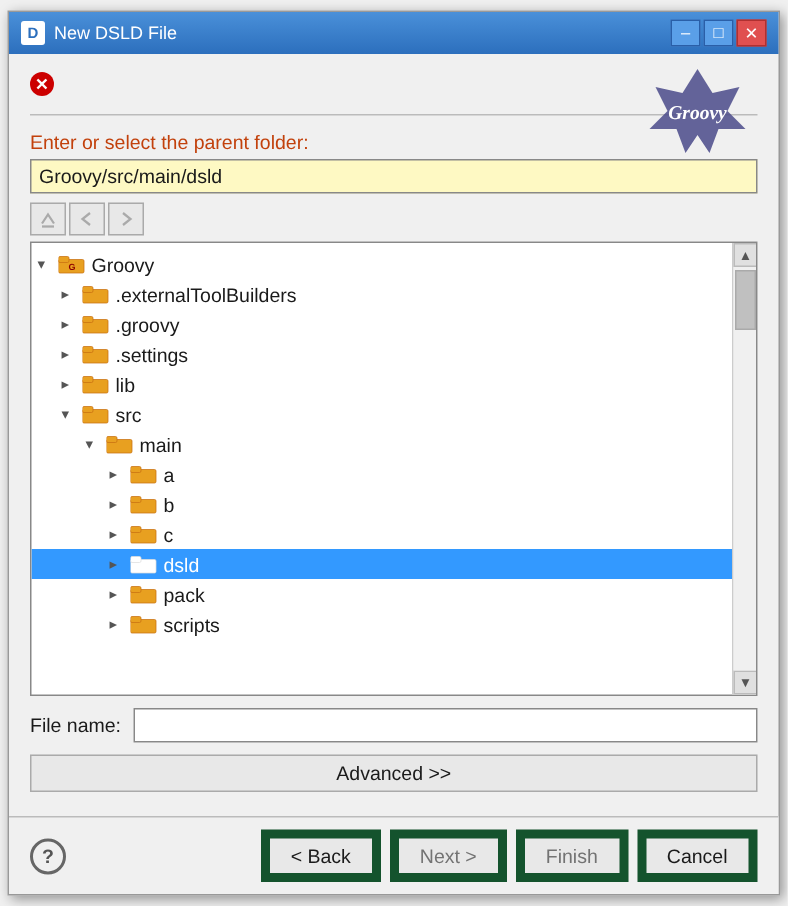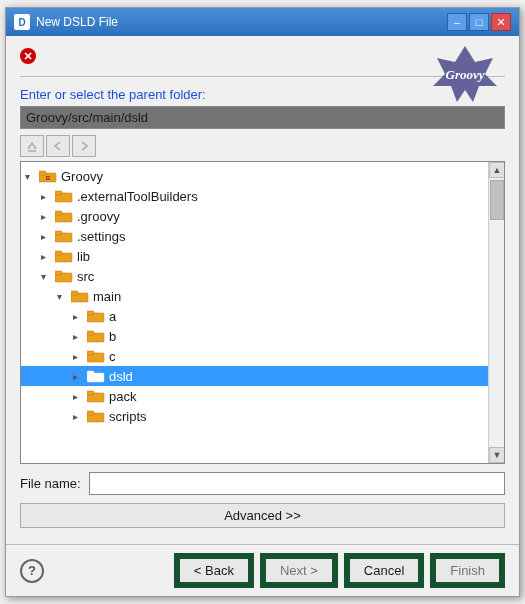--- a/index.html
+++ b/index.html
@@ -107,27 +107,27 @@
       color: #cc0000;
       font-size: 13px;
     }
     .divider {
       border: none;
       border-top: 1px solid #bbb;
       margin-bottom: 10px;
     }
     .label {
       font-size: 13px;
-      color: #1d4ed8;
+      color: #c2410c;
       margin-bottom: 4px;
     }
     .path-input {
       width: 100%;
       border: 1px solid #888;
-      background: #737373;
+      background: #fef9c3;
       padding: 3px 5px;
       font-size: 13px;
       color: #1a1a1a;
       margin-bottom: 6px;
     }
     .nav-toolbar {
       display: flex;
       gap: 2px;
       margin-bottom: 4px;
     }
@@ -511,17 +511,17 @@
 
   </div>
 
   <div class="bottom-bar">
     <div class="bottom-left">
       <button class="help-btn">?</button>
     </div>
     <div class="bottom-right">
       <button class="action-btn">&lt; Back</button>
       <button class="action-btn disabled" disabled="">Next &gt;</button>
+      <button class="action-btn disabled" disabled="">Finish</button>
       <button class="action-btn">Cancel</button>
-      <button class="action-btn disabled" disabled="">Finish</button>
     </div>
   </div>
 </div>
 
 </body></html>

